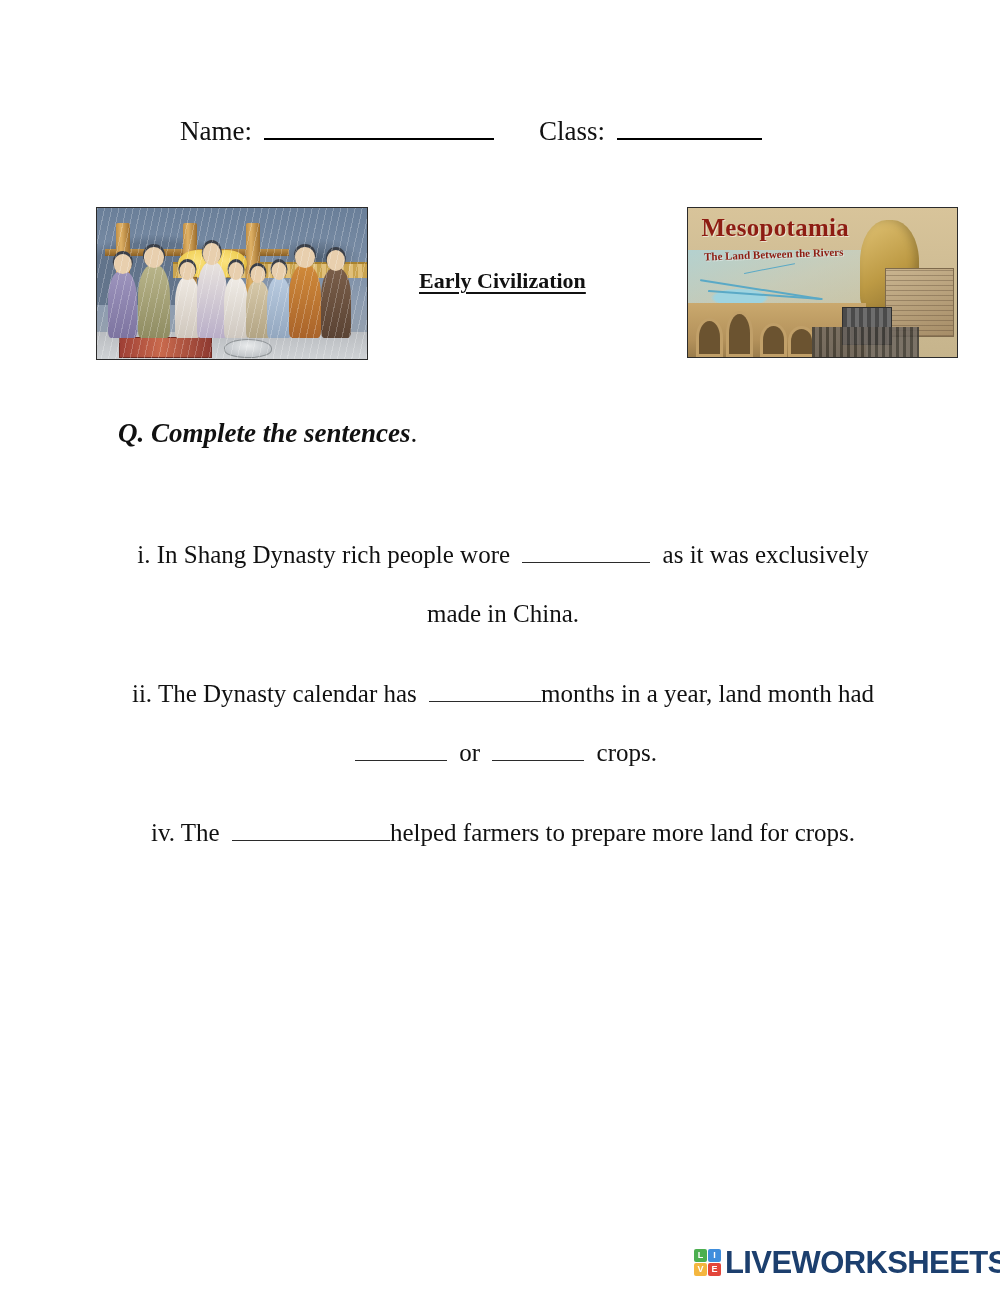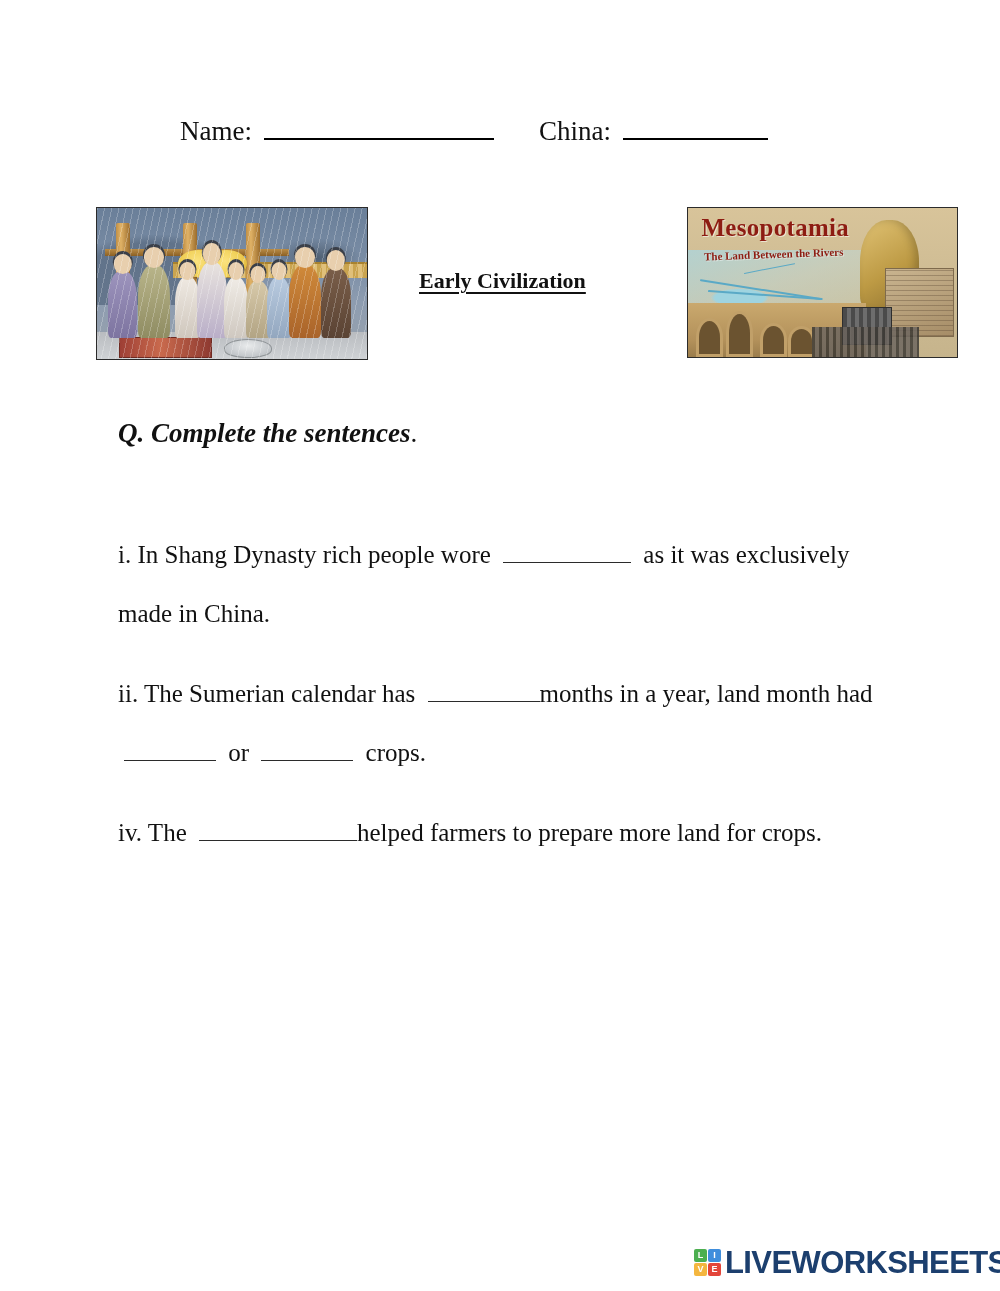--- a/index.html
+++ b/index.html
@@ -261,20 +261,21 @@
   .sentences {
     position: absolute;
     left: 118px;
     top: 525px;
     width: 770px;
     font-size: 25px;
     line-height: 59px;
   }
   .sentence {
     margin: 0 0 21px 0;
+    text-align: center;
   }
   .blank {
     display: inline-block;
     border-bottom: 1.6px solid #2b2b2b;
     vertical-align: baseline;
     height: 19px;
   }
   .b-s  { width: 92px; }
   .b-m  { width: 112px; }
   .b-l  { width: 128px; }
@@ -316,21 +317,21 @@
     line-height: 1;
   }
 </style>
 </head>
 <body>
 
 <div class="header-row">
   <span class="field-label">Name:</span>
   <span class="rule rule-name"></span>
   <span class="gap-class"></span>
-  <span class="field-label">China:</span>
+  <span class="field-label">Class:</span>
   <span class="rule rule-class"></span>
 </div>
 
 <div class="img-band">
 
   <div class="pic pic-left">
     <div class="scene-cn">
       <div class="cn-hill"></div>
       <div class="cn-treeline"></div>
       <div class="cn-roof"></div>
@@ -389,21 +390,21 @@
 
 <div class="sentences">
 
   <p class="sentence">
     <span>i. In Shang Dynasty rich people wore</span>
     <span class="blank b-l sp-l sp-r"></span>
     <span>as it was exclusively made in China.</span>
   </p>
 
   <p class="sentence">
-    <span>ii. The Sumerian calendar has</span>
+    <span>ii. The Dynasty calendar has</span>
     <span class="blank b-m sp-l"></span><span>months in a year, land month had</span>
     <span class="blank b-s sp-l sp-r"></span>
     <span>or</span>
     <span class="blank b-s sp-l sp-r"></span>
     <span>crops.</span>
   </p>
 
 
   <p class="sentence">
     <span>iv. The</span>

